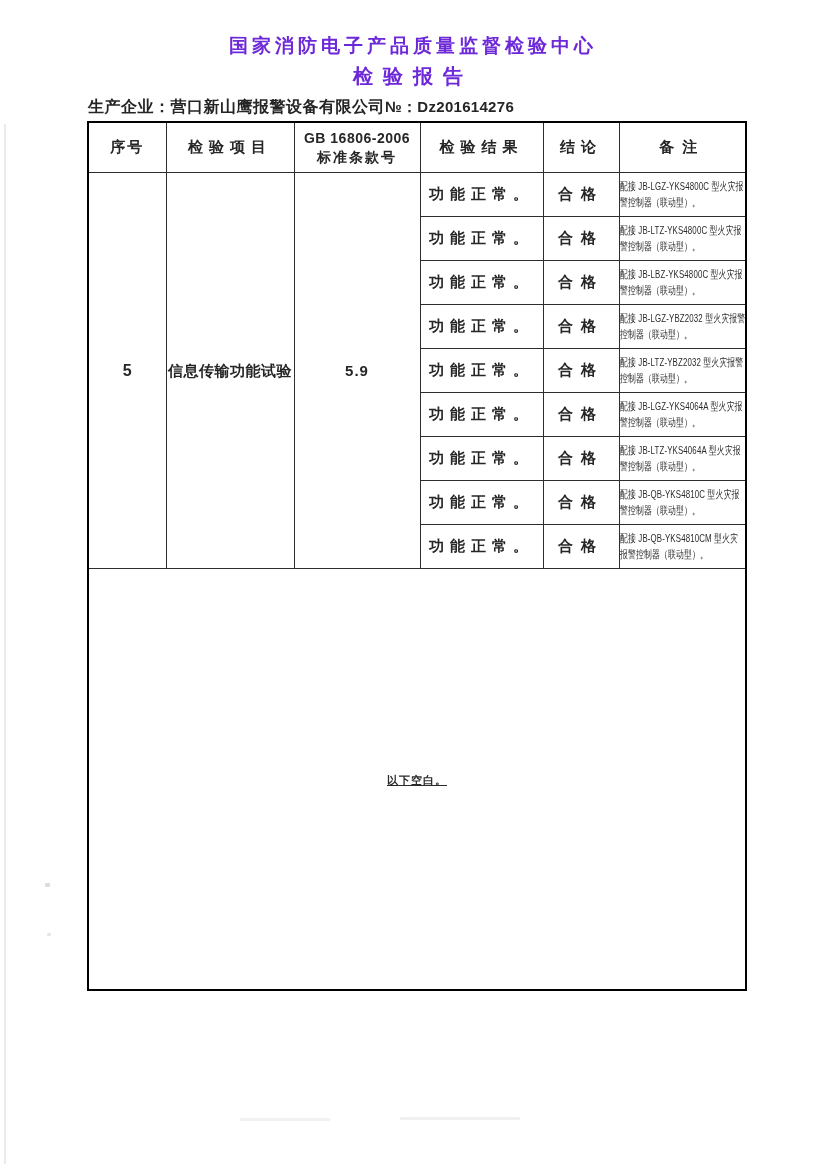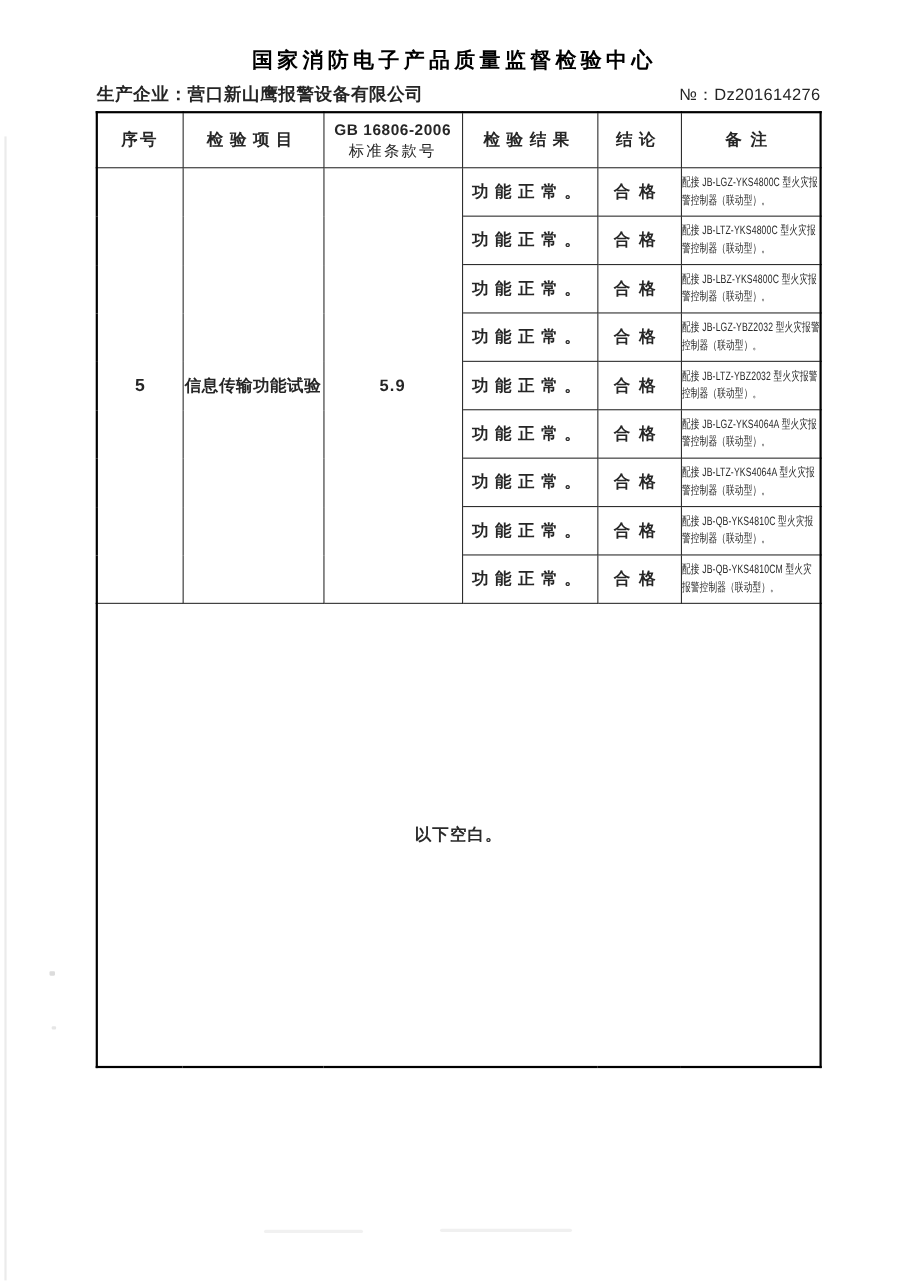--- a/index.html
+++ b/index.html
@@ -13,81 +13,82 @@
   .page { position:relative; width:826px; height:1168px; overflow:hidden; background:#fff; }
 
   
   .scan-edge   { position:absolute; left:4px; top:124px; width:2px; height:1040px; background:#ebebeb; }
   .speck-1     { position:absolute; left:45px;  top:883px;  width:5px; height:4px; background:#dcdcdc; border-radius:1px; }
   .speck-2     { position:absolute; left:47px;  top:933px;  width:4px; height:3px; background:#e6e6e6; border-radius:1px; }
   .smudge-1    { position:absolute; left:240px; top:1118px; width:90px;  height:3px; background:#f1f1f1; border-radius:2px; }
   .smudge-2    { position:absolute; left:400px; top:1117px; width:120px; height:3px; background:#f0f0f0; border-radius:2px; }
 
   
-  .titles { padding-top:45px; text-align:center; color:#000000; }
+  .titles { padding-top:35px; text-align:center; color:#6d28d9; }
   .org-title     { font-size:19px; font-weight:600; letter-spacing:4px; line-height:22px; }
   .report-title  { font-size:20px; font-weight:600; letter-spacing:10px; line-height:22px; margin-top:8px; }
   .summary-title { font-size:16px; font-weight:600; letter-spacing:5px;  line-height:19px; margin-top:9px; }
 
   
   .info { width:658px; margin:9px 0 0 88px; }
-  .info-row { display:flex; justify-content:space-between; align-items:baseline; line-height:22px; }
+  .info-row { display:flex; align-items:baseline; line-height:22px; }
   .info-left  { font-size:16px; font-weight:600; letter-spacing:0.5px; color:#252525; }
-  .info-right { font-size:15px; font-weight:400; letter-spacing:0.3px; color:#252525; }
+  .info-right { font-size:15px; font-weight:700; letter-spacing:0.3px; color:#252525; }
 
   
   table.results {
     border-collapse:collapse; table-layout:fixed;
     width:658px; margin:3px 0 0 87px;
     border:2px solid #000000;
   }
   table.results th, table.results td {
     border:1.5px solid #2e2e2e;
     text-align:center; vertical-align:middle;
     padding:0; color:#262626;
     overflow:hidden;
   }
   th.h { font-size:15px; font-weight:600; height:49px; }
   .ls2 { letter-spacing:2px; }
   .ls6 { letter-spacing:6px; } .ls8 { letter-spacing:8px; }
   .clause-h div { display:block; }
   .clause-h .l1 { font-size:14px; font-weight:600; letter-spacing:0.5px; line-height:19px; }
-  .clause-h .l2 { font-size:14px; font-weight:400; letter-spacing:2px;   line-height:19px; }
+  .clause-h .l2 { font-size:14px; font-weight:700; letter-spacing:2px;   line-height:19px; }
 
   td.seq-cell    { font-size:16px; font-weight:600; }
   td.item-cell   { font-size:15px; font-weight:600; text-align:left; padding:0 11px; line-height:24px; letter-spacing:0.5px; }
   td.clause-cell { font-size:15px; font-weight:700; letter-spacing:1px; }
 
   tr.data-row td { height:43px; }
   td.result-cell     { font-size:15px; font-weight:700; letter-spacing:6px; }
   td.conclusion-cell { font-size:15px; font-weight:600; letter-spacing:8px; }
   td.remark-cell     { text-align:left; padding:3px 6px; }
   .remark-text {
     display:inline-block; width:140%;
     transform:scaleX(0.715); transform-origin:0 50%;
     font-size:11px; font-weight:500; line-height:15.5px;
     letter-spacing:0.2px; color:#2a2a2a; text-align:left;
   }
 
   td.blank-cell { height:420px; vertical-align:top; text-align:left; padding:14px 8px; }
-  .blank-note { font-size:15px; font-weight:600; letter-spacing:1px; color:#2a2a2a; }
+  .blank-note { font-size:11px; font-weight:600; letter-spacing:1px; color:#2a2a2a;text-decoration:underline; }
 </style>
 </head>
 <body>
 
 <div class="page">
 
   <div class="scan-edge"></div>
   <div class="speck-1"></div>
   <div class="speck-2"></div>
   <div class="smudge-1"></div>
   <div class="smudge-2"></div>
 
   <div class="titles">
     <div class="org-title">国家消防电子产品质量监督检验中心</div>
+    <div class="report-title">检验报告</div>
   </div>
 
   <div class="info">
     <div class="info-row">
       <div class="info-left"><span>生产企业：</span><span>营口新山鹰报警设备有限公司</span></div>
       <div class="info-right"><span>№：</span><span>Dz201614276</span></div>
     </div>
   </div>
 
   <table class="results">

